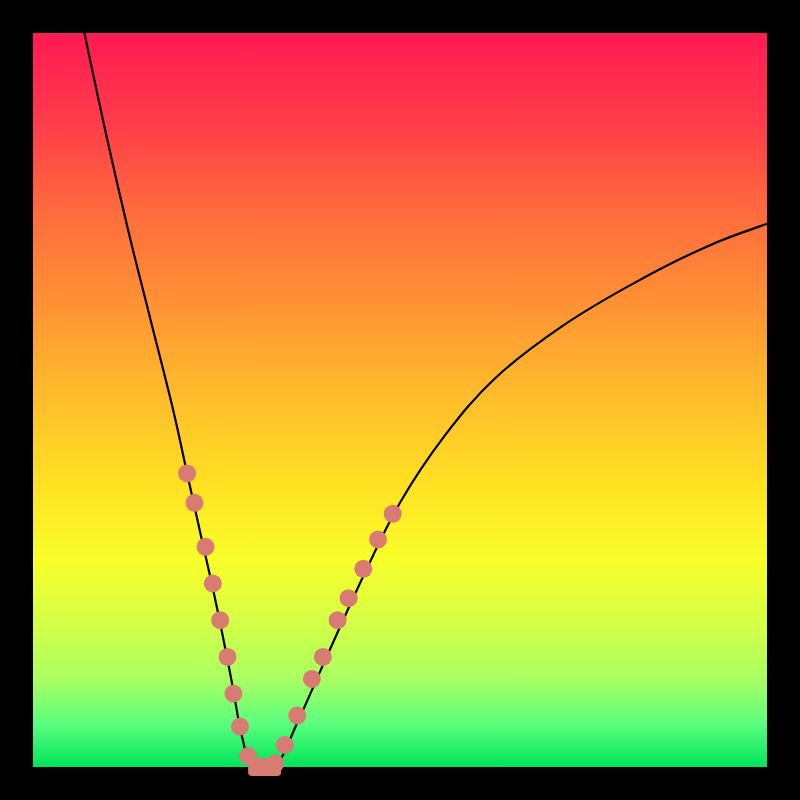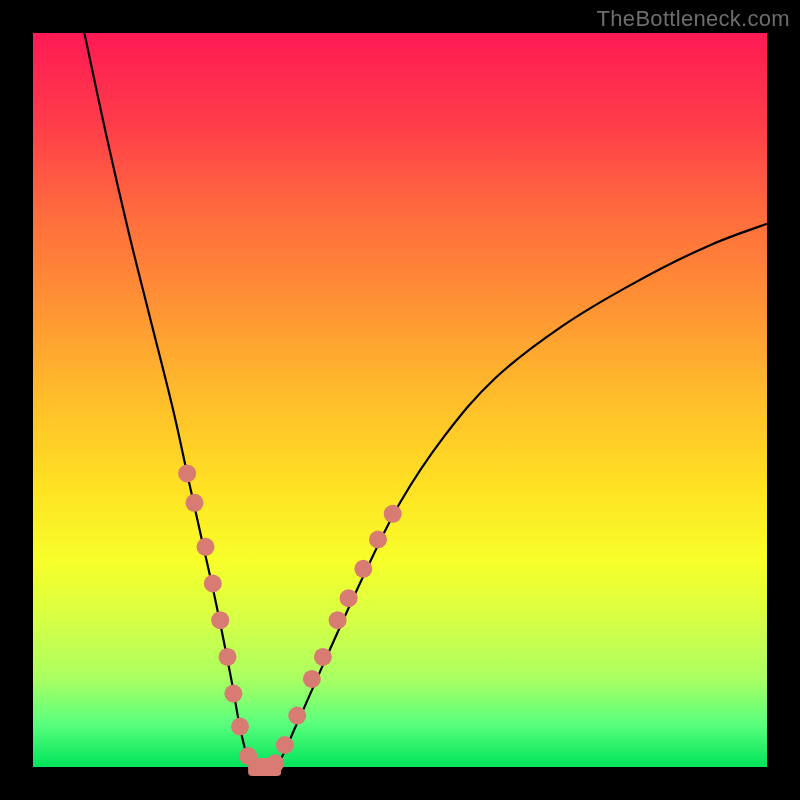--- a/index.html
+++ b/index.html
@@ -97,14 +97,13 @@
           <circle cx="289.9" cy="623.9" r="9" class="marker"></circle>
           <circle cx="304.6" cy="587.2" r="9" class="marker"></circle>
           <circle cx="315.6" cy="565.2" r="9" class="marker"></circle>
           <circle cx="330.3" cy="535.8" r="9" class="marker"></circle>
           <circle cx="345.0" cy="506.5" r="9" class="marker"></circle>
           <circle cx="359.7" cy="480.8" r="9" class="marker"></circle>
           <rect x="215.1" y="725.0" width="33.0" height="18" rx="9" ry="9" class="marker-rect"></rect>
         </g>
     </svg>
   </div>
-  <div class="watermark">TheBottleneck.com</div>
 </div>
 
 </body></html>

